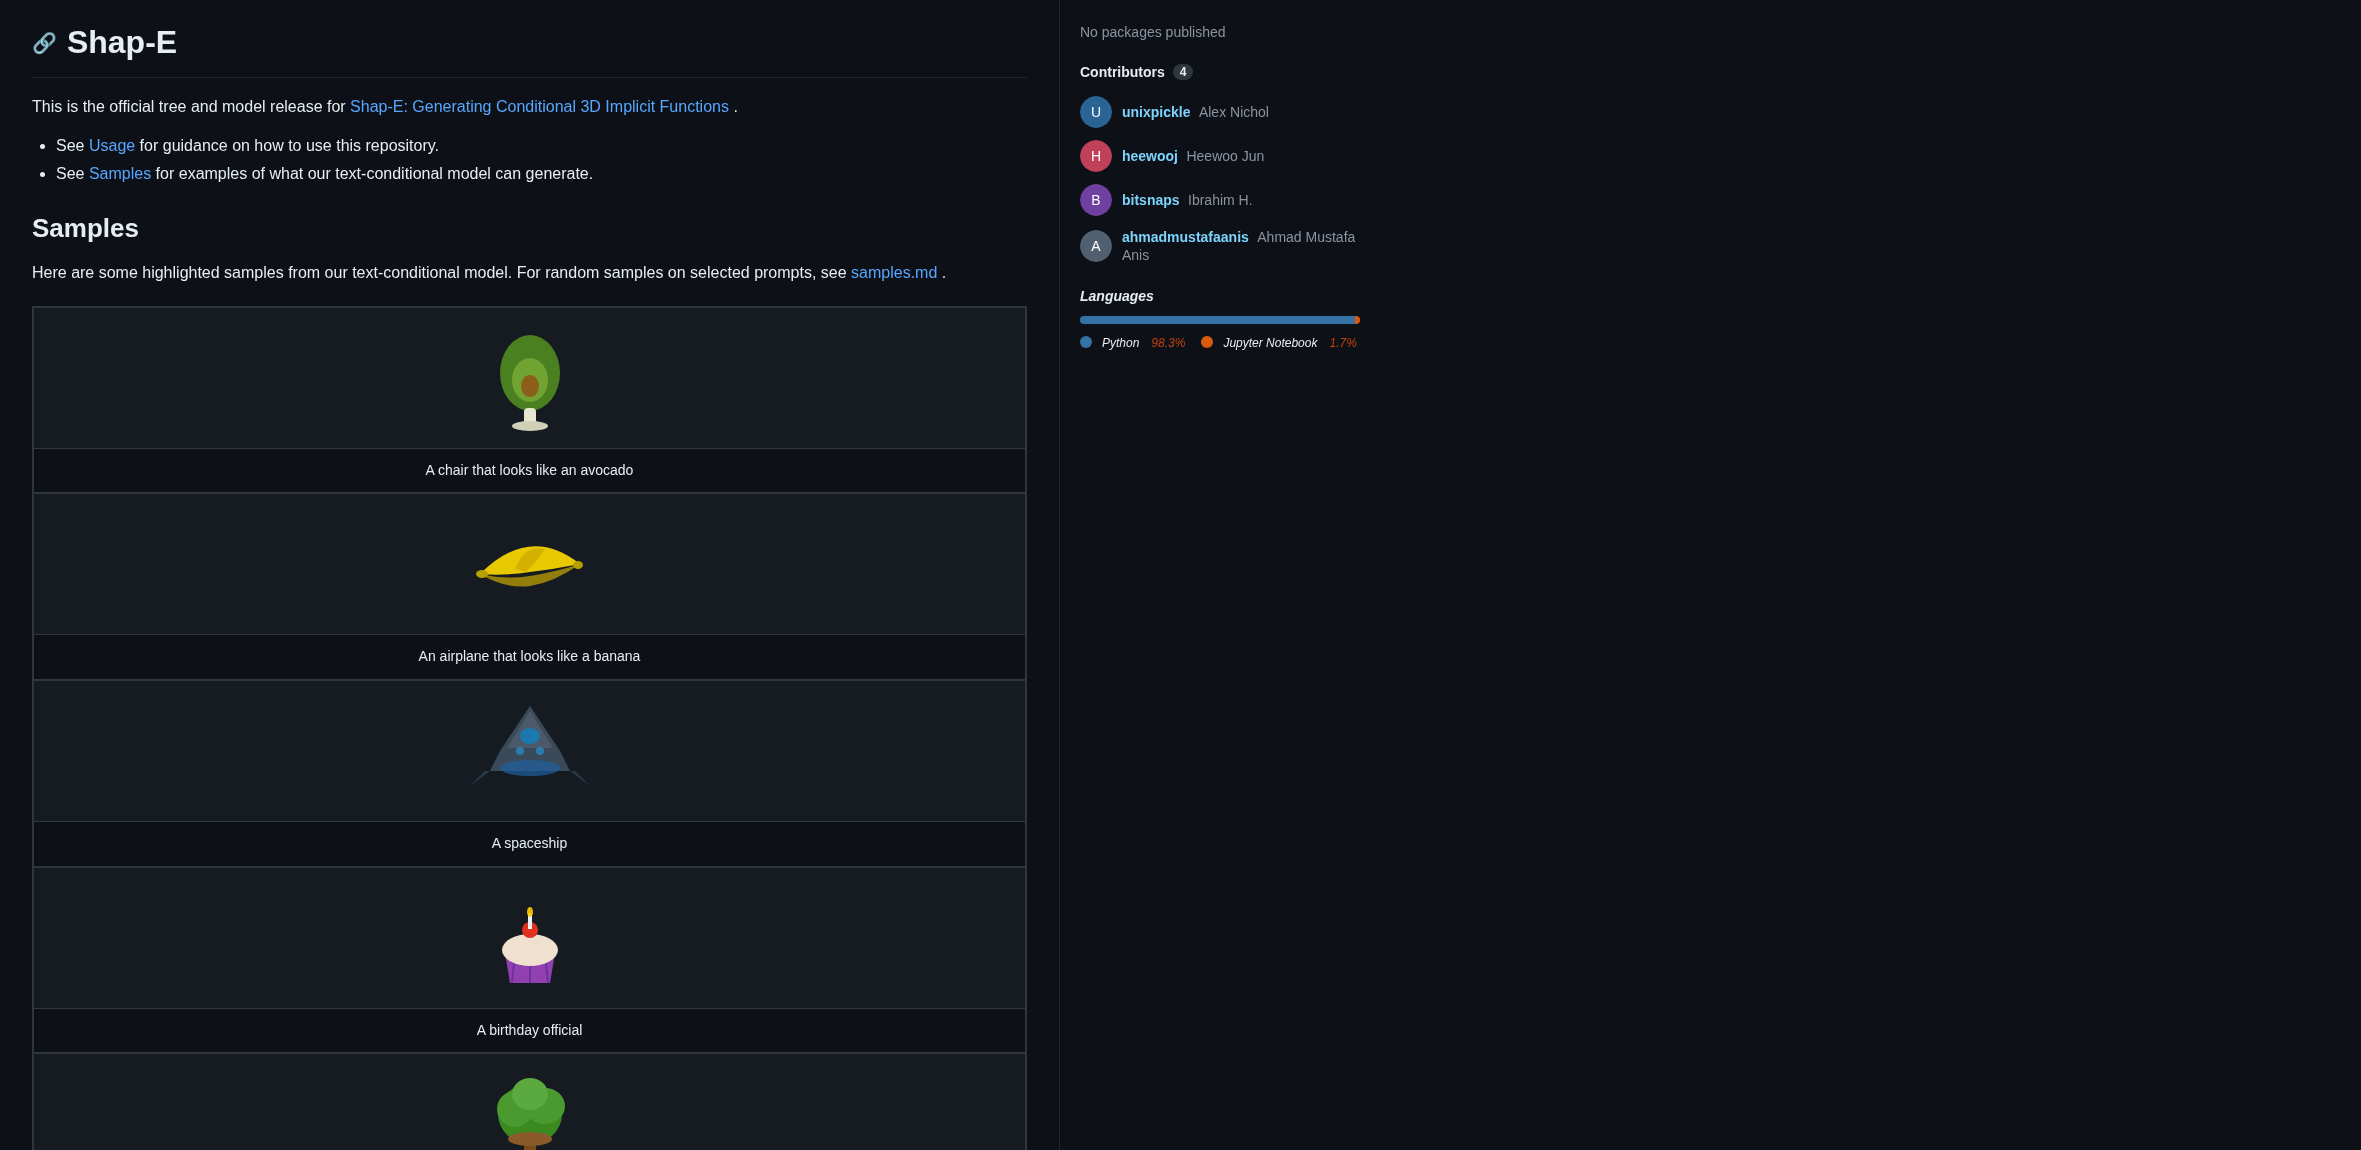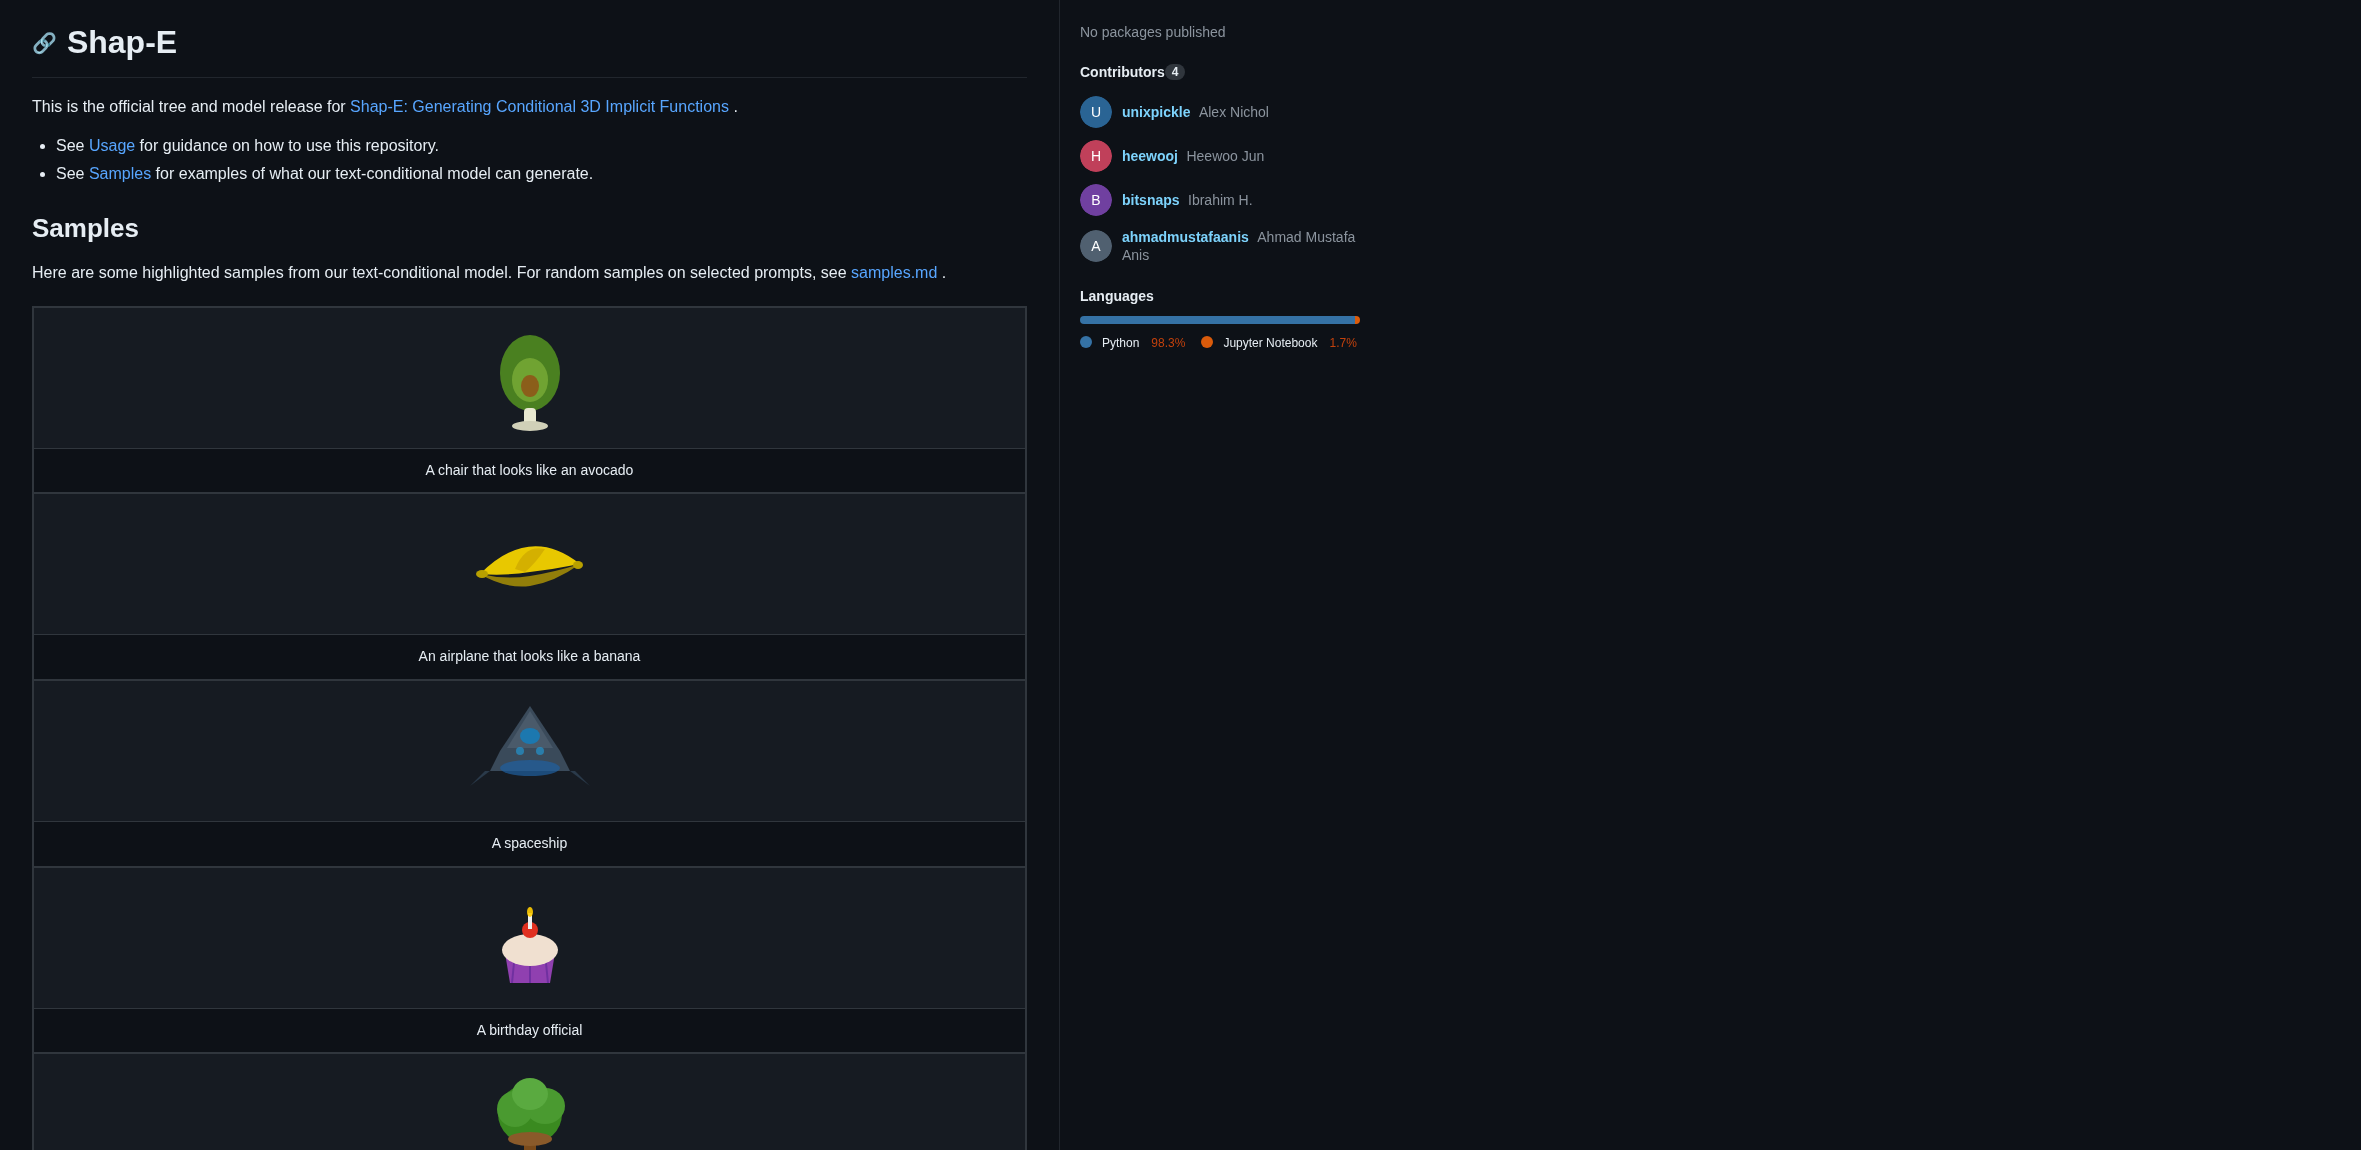--- a/index.html
+++ b/index.html
@@ -128,20 +128,21 @@
       margin-bottom: 24px;
     }
 
     .contributors-section {
       margin-bottom: 24px;
     }
 
     .contributors-header {
       display: flex;
       align-items: center;
+      gap: 8px;
       margin-bottom: 16px;
     }
 
     .contributors-header h3 {
       font-size: 14px;
       font-weight: 600;
       color: #e6edf3;
     }
 
     .contributors-count {
@@ -176,20 +177,21 @@
     }
 
     .contributor-fullname {
       font-size: 14px;
       color: #8b949e;
       margin-left: 4px;
     }
 
     .languages-section {
       margin-top: 24px;
+      font-style: italic;
     }
 
     .languages-header {
       font-size: 14px;
       font-weight: 600;
       color: #e6edf3;
       margin-bottom: 12px;
     }
 
     .language-bar {

